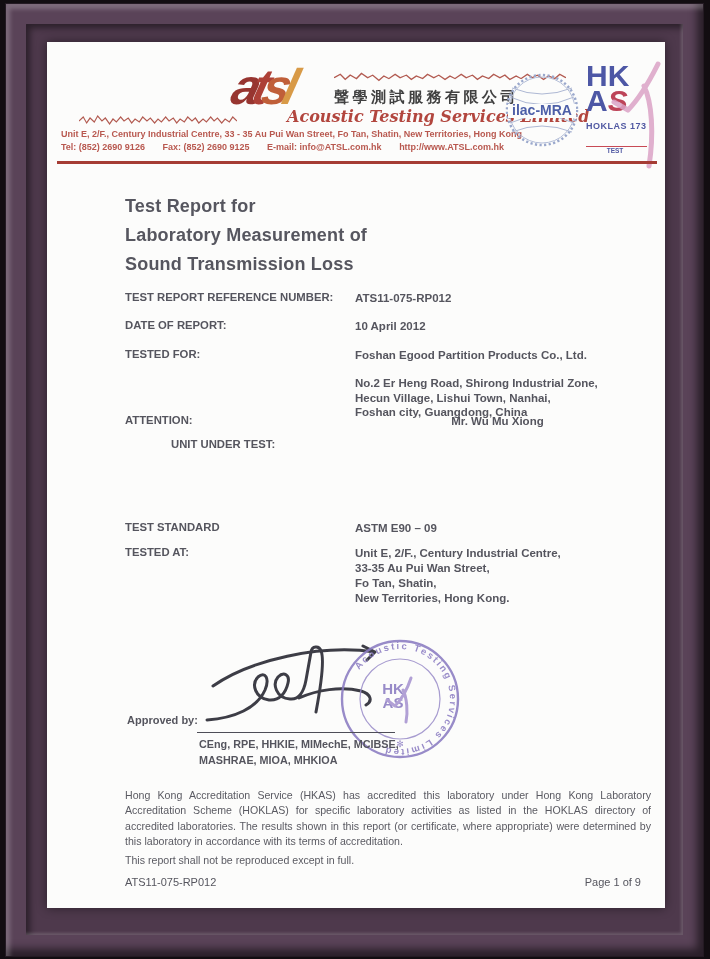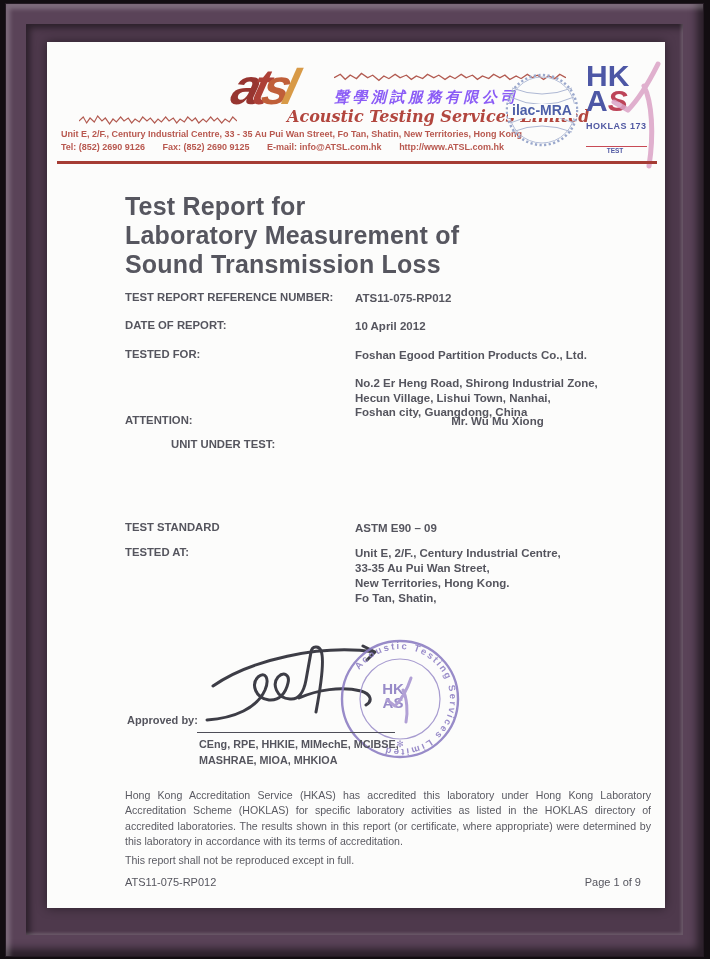--- a/index.html
+++ b/index.html
@@ -21,41 +21,41 @@
   .abs { position:absolute; }
 
   
   .atsl-logo { left:186px; top:20px; font-size:50px; font-weight:bold; font-style:italic;
     letter-spacing:-7px; transform:skewX(-14deg); line-height:1; }
   .atsl-logo .l1{color:#973530;} .atsl-logo .l2{color:#ad4037;}
   .atsl-logo .l3{color:#c05f39;} .atsl-logo .l4{color:#d89a47;}
   .wave { stroke:#b25a50; fill:none; stroke-width:1.3; }
   .wave-left { left:32px; top:70px; width:158px; height:14px; }
   .wave-right { left:287px; top:28px; width:232px; height:12px; }
-  .company-cn { left:287px; top:46px; font-size:15px; font-weight:bold; color:#8b5cf6;
-    letter-spacing:3.5px; white-space:nowrap;font-style:italic; }
+  .company-cn { left:287px; top:46px; font-size:15px; font-weight:bold; color:#404040;
+    letter-spacing:3.5px; white-space:nowrap; }
   .company-en { left:240px; top:65px; font-size:16px; font-weight:bold; font-style:italic;
     font-family:"DejaVu Serif", serif; color:#b2463e; white-space:nowrap; }
   .addr-line { left:14px; font-size:9px; font-weight:600; color:#b8584f; white-space:nowrap; }
   .addr1 { top:87px; } .addr2 { top:100px;text-align:right; }
   .addr2 span { margin-right:15px; }
   .red-rule { left:10px; top:119px; width:600px; height:2.5px; background:#a53c34; }
 
   .ilac { left:457px; top:30px; }
   .hkas { left:539px; top:22px; width:78px; }
   .hkas-letters { position:relative; color:#4d57a5; font-weight:800; line-height:.82;
     font-size:30px; letter-spacing:0; }
   .hkas-letters .s { color:#bd4458; font-style:italic; }
   .hkas-tick { position:absolute; left:8px; top:-4px; width:70px; height:112px; }
   .hoklas { margin-top:8px; font-size:9px; font-weight:bold; color:#5058a2;
     border-bottom:1.5px solid #c84a55; display:inline-block; padding-bottom:15px; letter-spacing:.5px;}
   .hoklas-test { font-size:6.5px; font-weight:bold; color:#5058a2; text-align:center; width:58px; }
 
   
-  .title { left:78px; top:150px; font-size:25px; font-weight:bold; color:#56565f;
+  .title { left:78px; top:150px; font-size:18px; font-weight:bold; color:#56565f;
     line-height:29px; letter-spacing:.2px; }
 
   
   .flabel { left:78px; font-size:11.3px; font-weight:bold; color:#55555e; white-space:nowrap; }
   .fvalue { left:308px; font-size:11.5px; font-weight:bold; color:#55555e; width:285px;
     line-height:14.5px; }
   .justify { text-align:justify; width:276px; }
   .r1{top:249px;} .r2{top:277px;} .r3{top:306px;} .r3b{top:334px;}
   .r4{top:372px;text-align:center;} .r5{top:396px;padding-left:46px;} .r6{top:479px;} .r7{top:504px;}
 
@@ -156,22 +156,22 @@
 
     <div class="abs flabel r5">UNIT UNDER TEST:</div>
 
     <div class="abs flabel r6">TEST STANDARD</div>
     <div class="abs fvalue r6">ASTM E90 – 09</div>
 
     <div class="abs flabel r7">TESTED AT:</div>
     <div class="abs fvalue r7" style="line-height:15px">
       <div>Unit E, 2/F., Century Industrial Centre,</div>
       <div>33-35 Au Pui Wan Street,</div>
+      <div>Fo Tan, Shatin,</div>
       <div>New Territories, Hong Kong.</div>
-      <div>Fo Tan, Shatin,</div>
     </div>
 
     <svg class="abs sig-svg" viewBox="0 0 220 97">
       <path d="M18,48 C55,22 125,6 180,14 M180,14 L168,8 M180,14 L172,22"></path>
       <path d="M12,82 C40,80 62,70 70,52 C75,40 70,33 63,39 C56,46 60,60 74,62 C85,63 91,54 93,45 C95,37 89,33 83,39 C77,46 81,60 95,61 C104,62 109,53 111,42 L116,14 C117,8 124,7 126,13 C130,22 124,58 121,74 M104,60 C122,52 146,48 166,53 C176,56 178,63 171,67"></path>
     </svg>
 
     <svg class="abs stamp" viewBox="0 0 130 130">
       <circle cx="65" cy="65" r="58" fill="none" stroke="#8b7cc2" stroke-width="2.4"></circle>
       <circle cx="65" cy="65" r="40" fill="none" stroke="#9c8fca" stroke-width="1.2"></circle>

